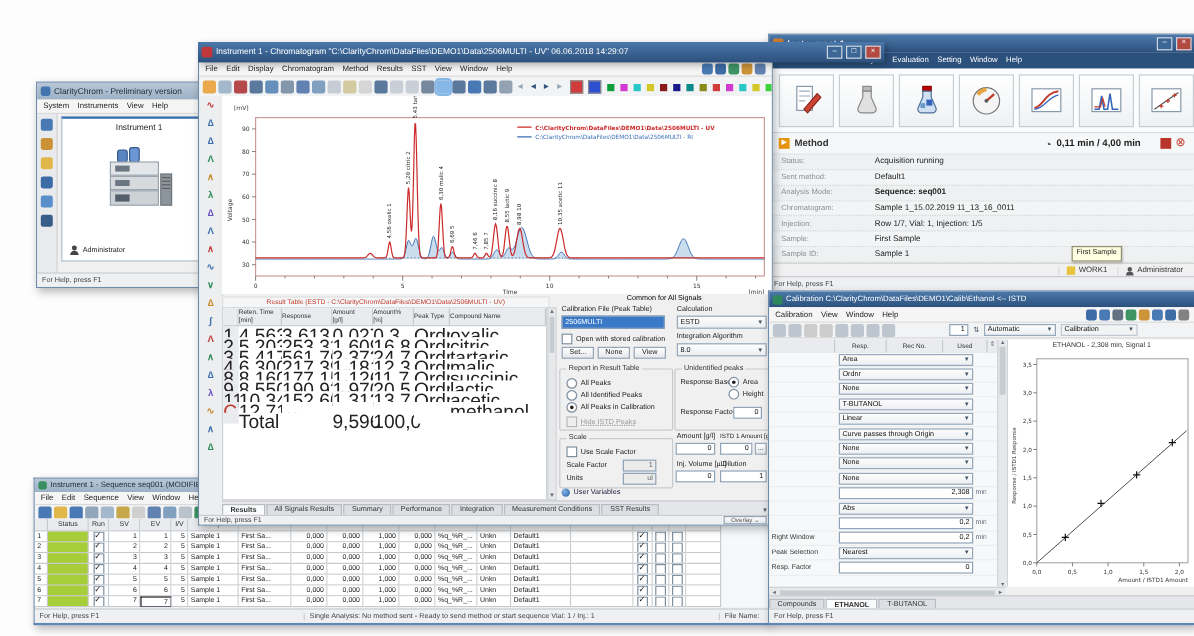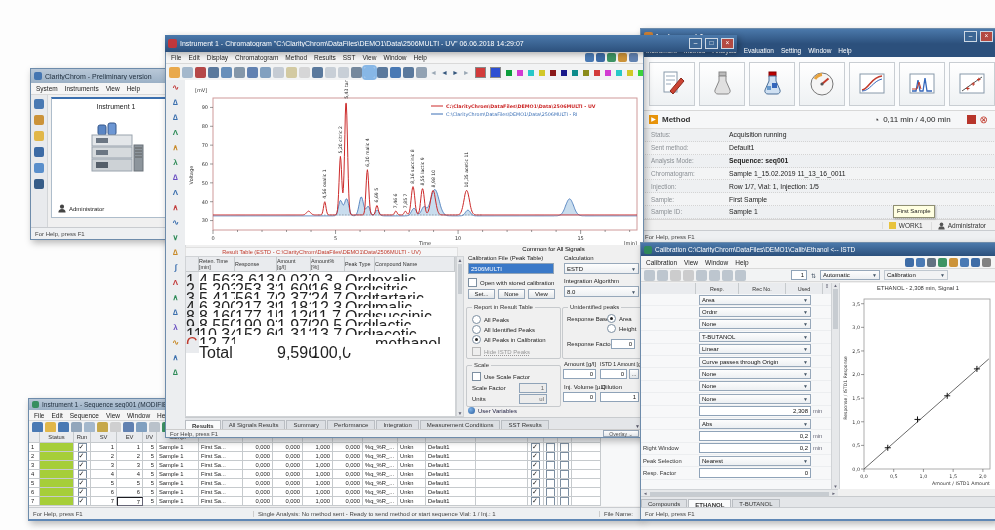--- a/index.html
+++ b/index.html
@@ -446,21 +446,21 @@
             <path d="M9 19.5h3.5M10.75 17.75v3.5M14.5 15h3.5M16.25 13.25v3.5M20 10.5h3.5M21.75 8.75v3.5" stroke="#c23b2b" stroke-width="1"></path>
           </svg>
         </div>
       </div>
     <div class="abs" style="left:0;top:82px;width:355px;height:18px;background:#f6f7f8;border-bottom:1px solid #e0e0e0;
                 display:flex;align-items:center;padding:0 8px;box-sizing:border-box;gap:4px;">
       <span style="width:9px;height:9px;background:#e8940a;color:#fff;font-size:6px;line-height:9px;text-align:center;flex:none;">▶</span>
       <span style="font-size:8px;font-weight:bold;color:#333;">Method</span>
       <span style="flex:1;"></span>
       <span style="font-size:9px;color:#444;">◔</span>
-      <span style="font-size:8px;font-weight:normal;color:#222;">0,11 min / 4,00 min</span>
+      <span style="font-size:8px;font-weight:bold;color:#222;">0,11 min / 4,00 min</span>
       <span style="width:8px;"></span>
       <span style="width:9px;height:9px;background:#b7352b;flex:none;"></span>
       <span style="font-size:10px;color:#c0392b;line-height:9px;">⊗</span>
     </div>
     <div class="abs" id="infoRows" style="left:0;top:100px;width:355px;height:90px;background:#f0f0f0;">
         <div style="height: 12.85px; display: flex; align-items: center; padding: 0px 10px; box-sizing: border-box; border-bottom: 1px dotted rgb(212, 212, 212); background: rgb(238, 240, 242);">
           <span style="width: 78px; flex: 0 0 auto; font-size: 6.3px; color: rgb(138, 143, 148);">Status:</span>
           <span style="font-size: 6.8px; color: rgb(34, 34, 34);">Acquisition running</span>
         </div>
         <div style="height: 12.85px; display: flex; align-items: center; padding: 0px 10px; box-sizing: border-box; border-bottom: 1px dotted rgb(212, 212, 212); background: rgb(243, 244, 245);">

